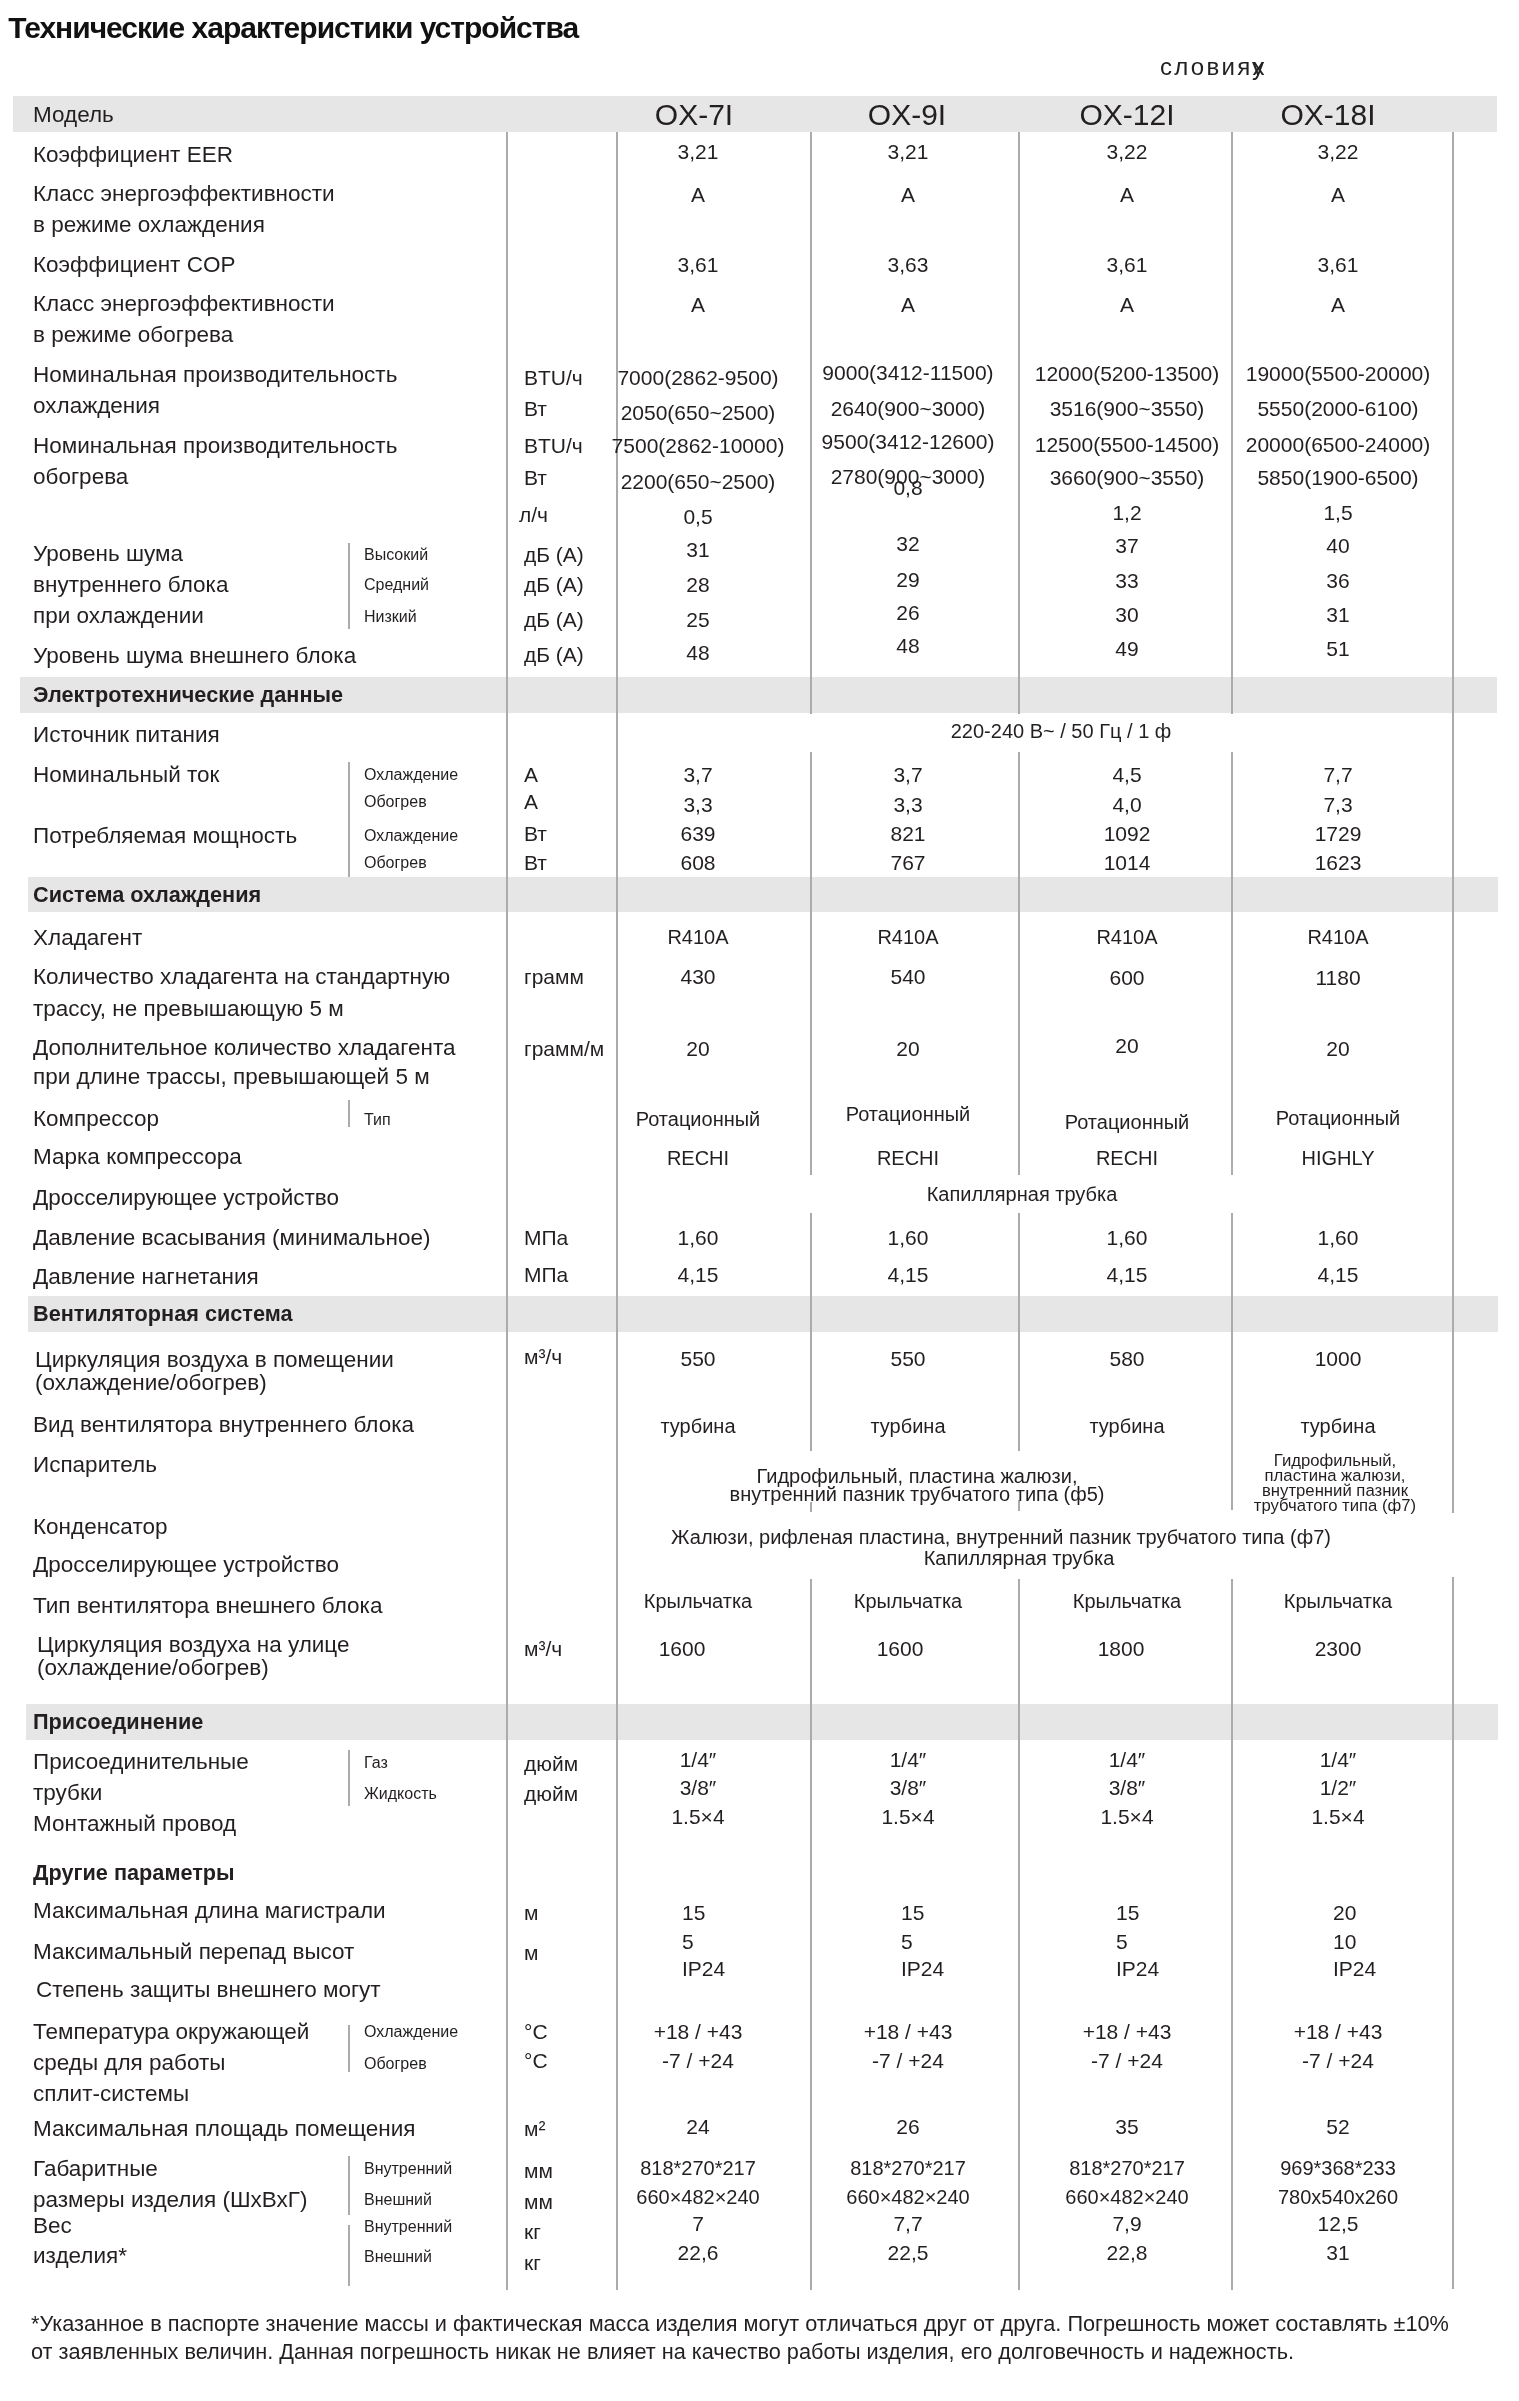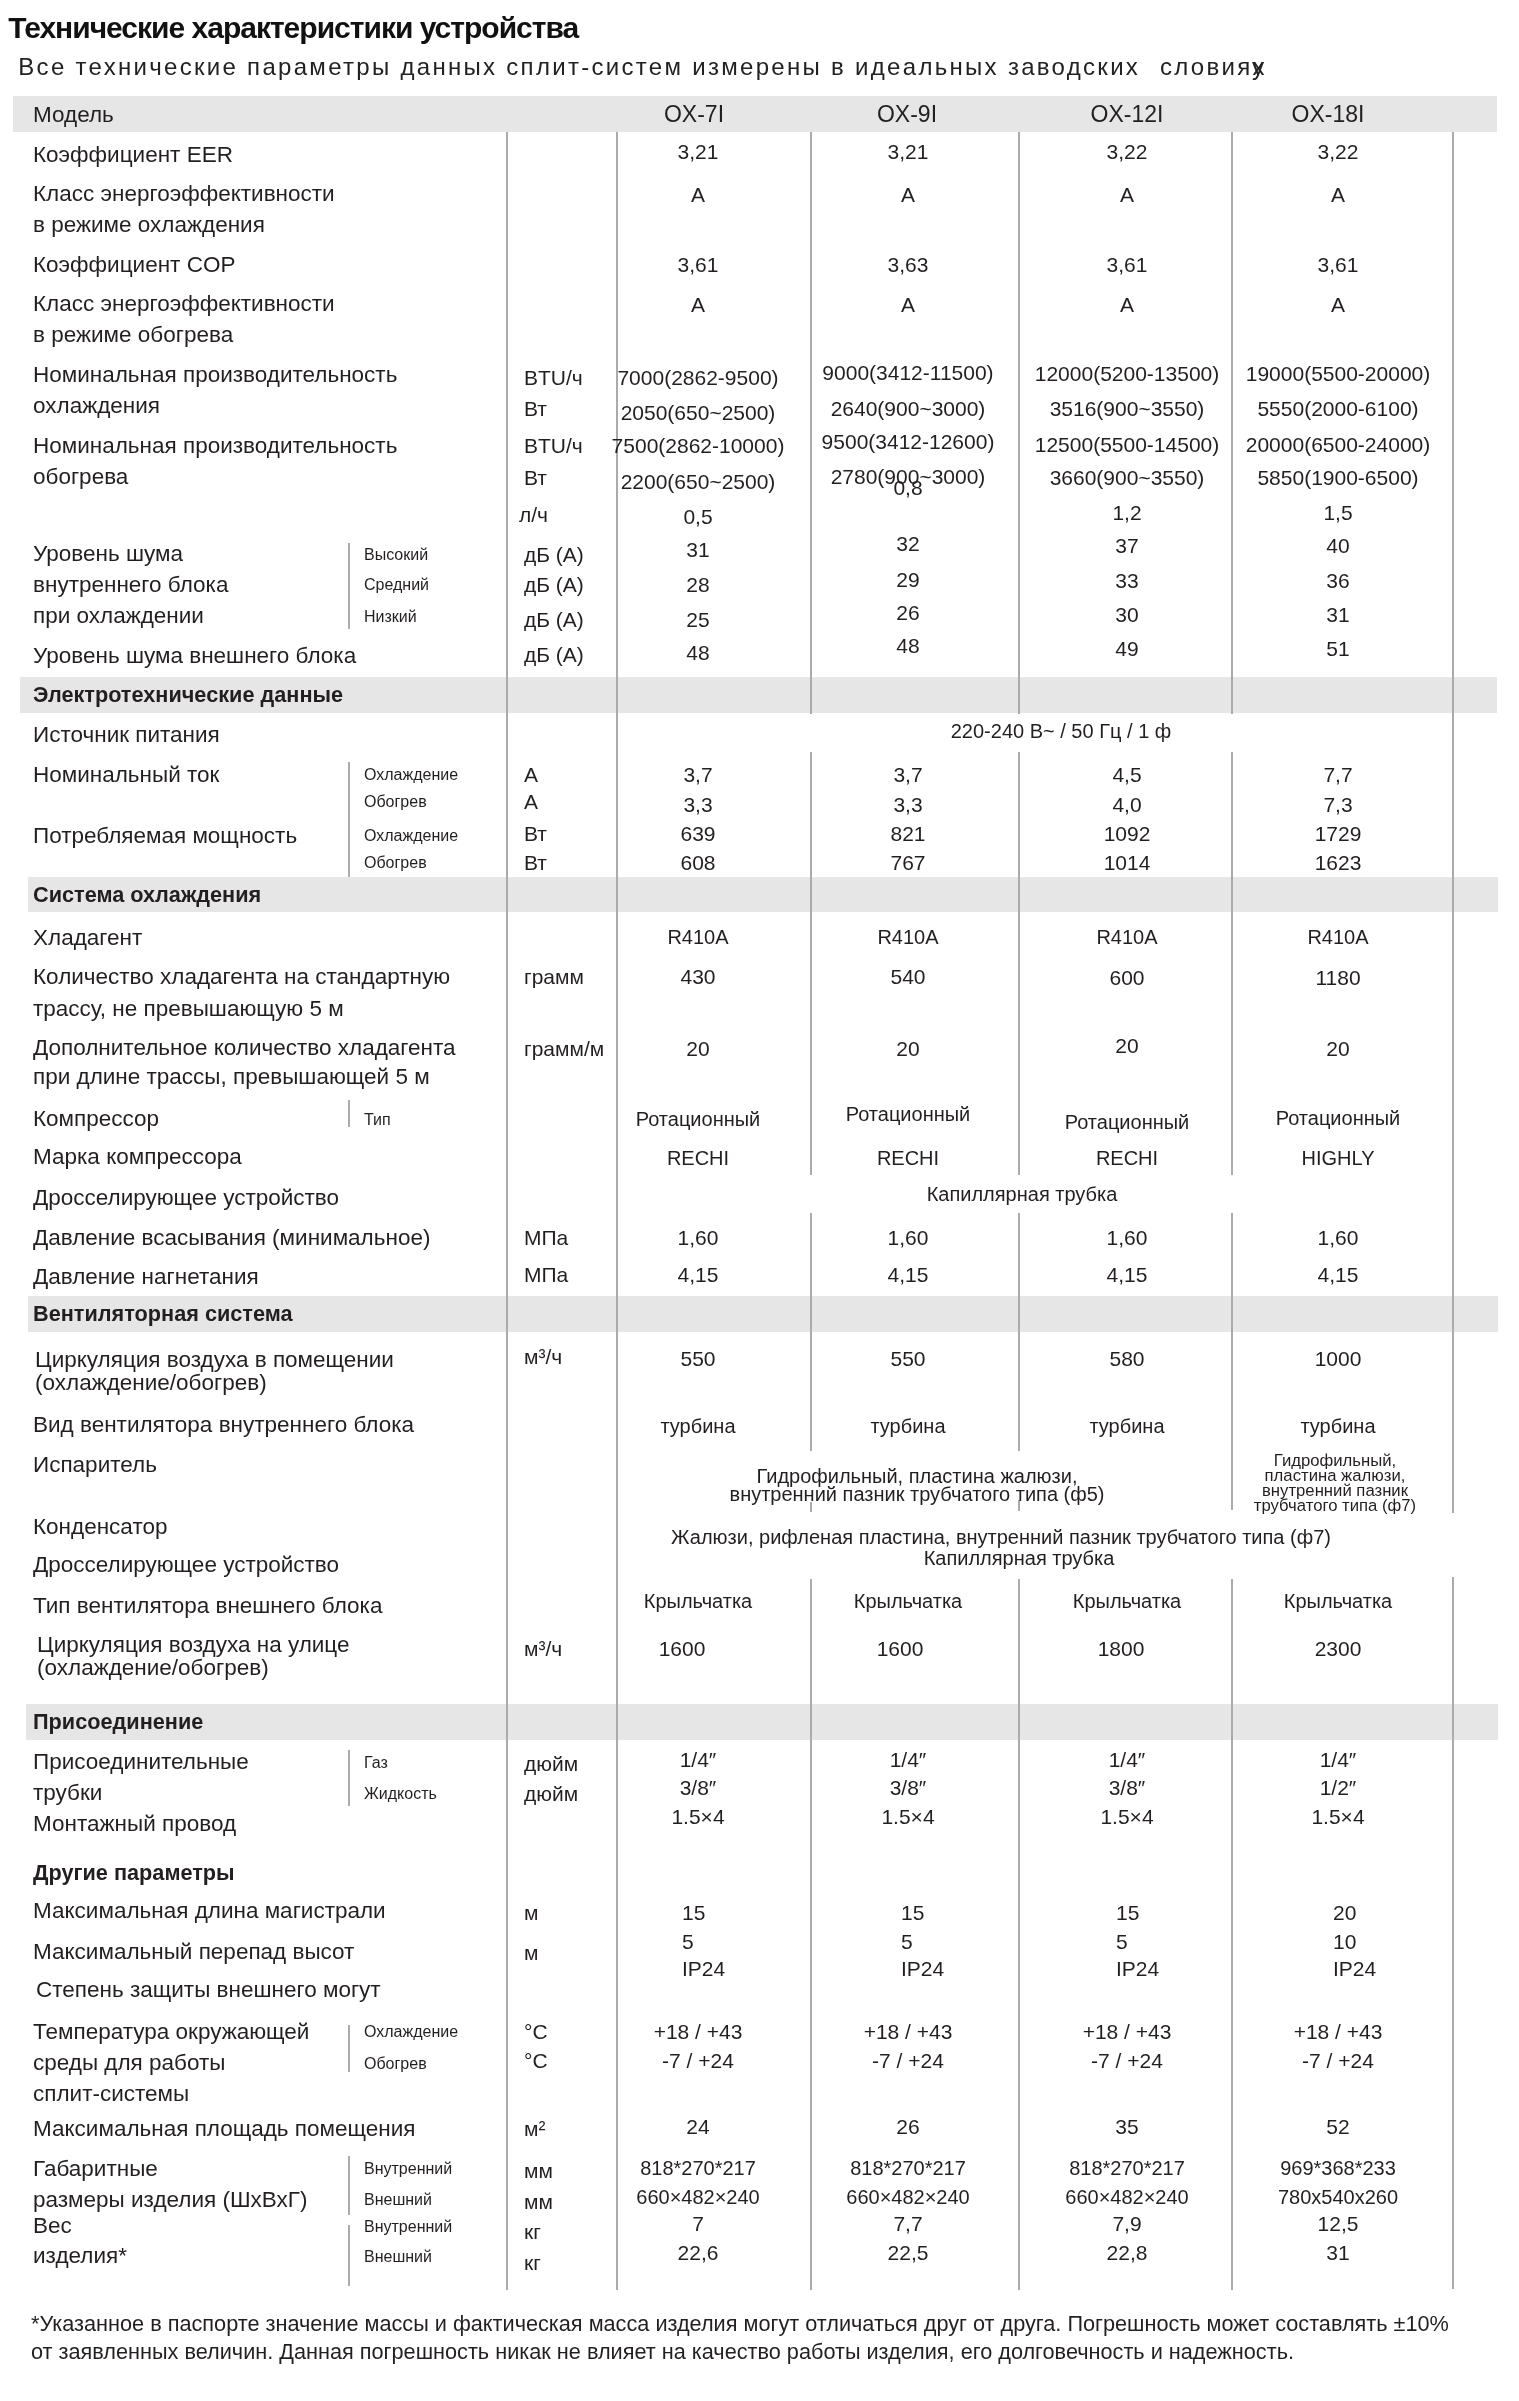--- a/index.html
+++ b/index.html
@@ -15,31 +15,30 @@
   .v { font-size:21px; transform:translateX(-50%); text-align:center; }
   .sm { font-size:20px; }
   .c1 { left:698px; } .c2 { left:908px; } .c3 { left:1127px; } .c4 { left:1338px; }
   .va { font-size:21px; }
   .a1 { left:682px; } .a2 { left:901px; } .a3 { left:1116px; } .a4 { left:1333px; }
   .bar { position:absolute; background:#e6e6e6; }
   .vl { position:absolute; width:1.7px; background:#ababab; }
   .title { left:8.3px; top:10.8px; font-size:30px; line-height:33px; font-weight:700; letter-spacing:-1px; color:#111; }
   .subtitle { top:54px; font-size:24px; letter-spacing:2.3px; color:#222; }
   .hdr { top:102px; font-size:22.5px; font-weight:400; }
-  .hm { font-size:23px; transform:translateX(-50%); }
+  .hm { font-size:30px; transform:translateX(-50%); }
   .sec { left:33px; font-size:21.7px; font-weight:700; }
   .foot { left:31px; font-size:21.7px; }
 </style>
 </head>
 <body>
 
 <div class="page">
 
   <div class="t title">Технические характеристики устройства</div>
-  <div class="t subtitle" style="left:18.3px">Все технические параметры данных сплит-систем измерены в идеальных заводских</div>
   <div class="t subtitle" style="left:1160px">словиях</div>
   <div class="t subtitle" style="left:1252px">у</div>
 
   <div class="bar" style="left:12.5px; top:96px; width:1484px; height:36px"></div>
   <div class="bar" style="left:20px; top:677px; width:1477px; height:36px"></div>
   <div class="bar" style="left:27.5px; top:877px; width:1470px; height:35px"></div>
   <div class="bar" style="left:27.5px; top:1296px; width:1470px; height:36px"></div>
   <div class="bar" style="left:26px; top:1704px; width:1472px; height:36px"></div>
 
   <div>

